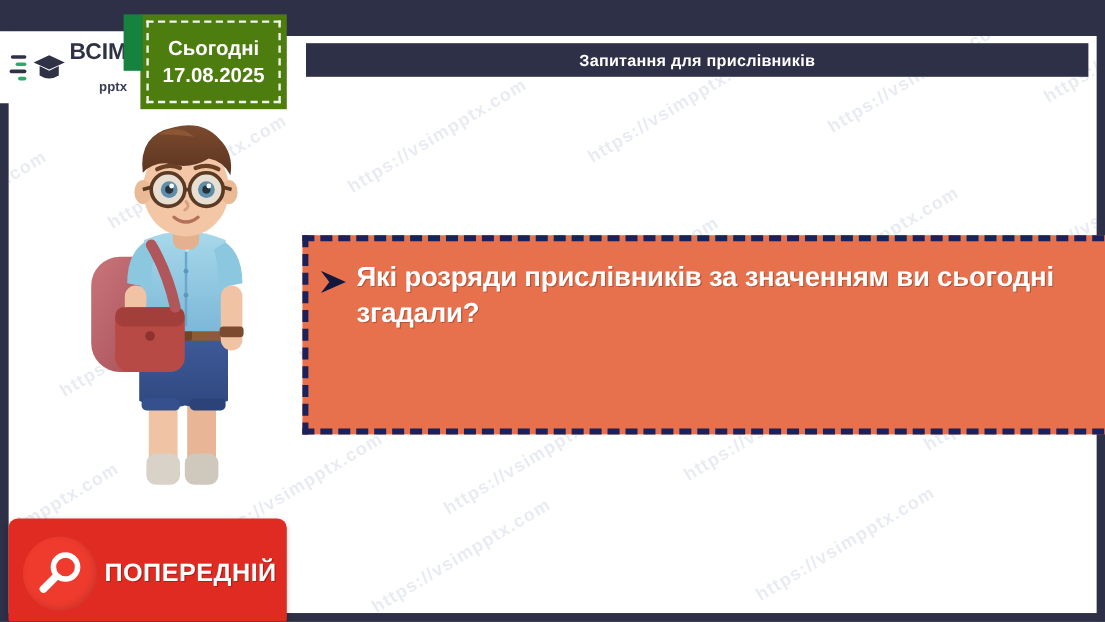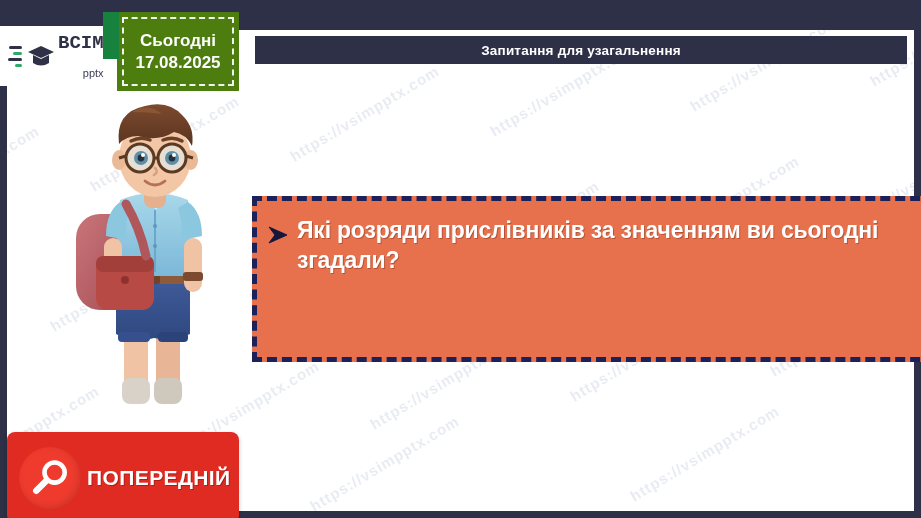--- a/index.html
+++ b/index.html
@@ -54,22 +54,22 @@
   }
   .logo-mark { display: flex; align-items: center; gap: 4px; }
   .logo-lines { display: flex; flex-direction: column; gap: 3px; align-items: flex-end; }
   .ll { height: 3px; border-radius: 2px; }
   .ll.a { width: 13px; background: #2f3146; }
   .ll.b { width: 9px;  background: #2fa96b; }
   .ll.c { width: 14px; background: #2f3146; }
   .ll.d { width: 7px;  background: #2fa96b; }
   .cap-wrap { position: relative; width: 30px; height: 30px; }
   .logo-text { display: flex; flex-direction: column; line-height: 1; margin-left: 2px; }
-  .logo-bcim { font-size: 19px; font-weight: 700; color: #2f3146; letter-spacing: 0px; font-family: Liberation Mono, monospace; }
-  .logo-pptx { font-size: 11px; font-weight: 400; color: #3b3d55; text-align: right; margin-top: 15px; }
+  .logo-bcim { font-size: 19px; font-weight: 700; color: #2f3146; letter-spacing: 0px; }
+  .logo-pptx { font-size: 11px; font-weight: 700; color: #3b3d55; text-align: right; margin-top: 15px; }
 
   
   .date-badge {
     position: absolute;
     left: 117px; top: 12px;
     width: 122px; height: 79px;
     background: #4d7c0f;
     z-index: 40;
     display: flex; flex-direction: column;
     align-items: center; justify-content: center;
@@ -308,21 +308,21 @@
       <div class="qtext">Які розряди прислівників за значенням ви сьогодні згадали?</div>
     </div>
   </div>
 
   <div class="frame-t"></div>
   <div class="frame-l"></div>
   <div class="frame-r"></div>
   <div class="frame-b"></div>
 
   <div class="header-bar">
-    <span class="header-title">Запитання для узагальнення</span>
+    <span class="header-title">Запитання для прислівників</span>
   </div>
 
   <div class="logo-panel">
     <div class="logo-mark">
       <div class="logo-lines">
         <div class="ll a"></div>
           <div class="ll b"></div>
           <div class="ll c"></div>
           <div class="ll d"></div>
       </div>

